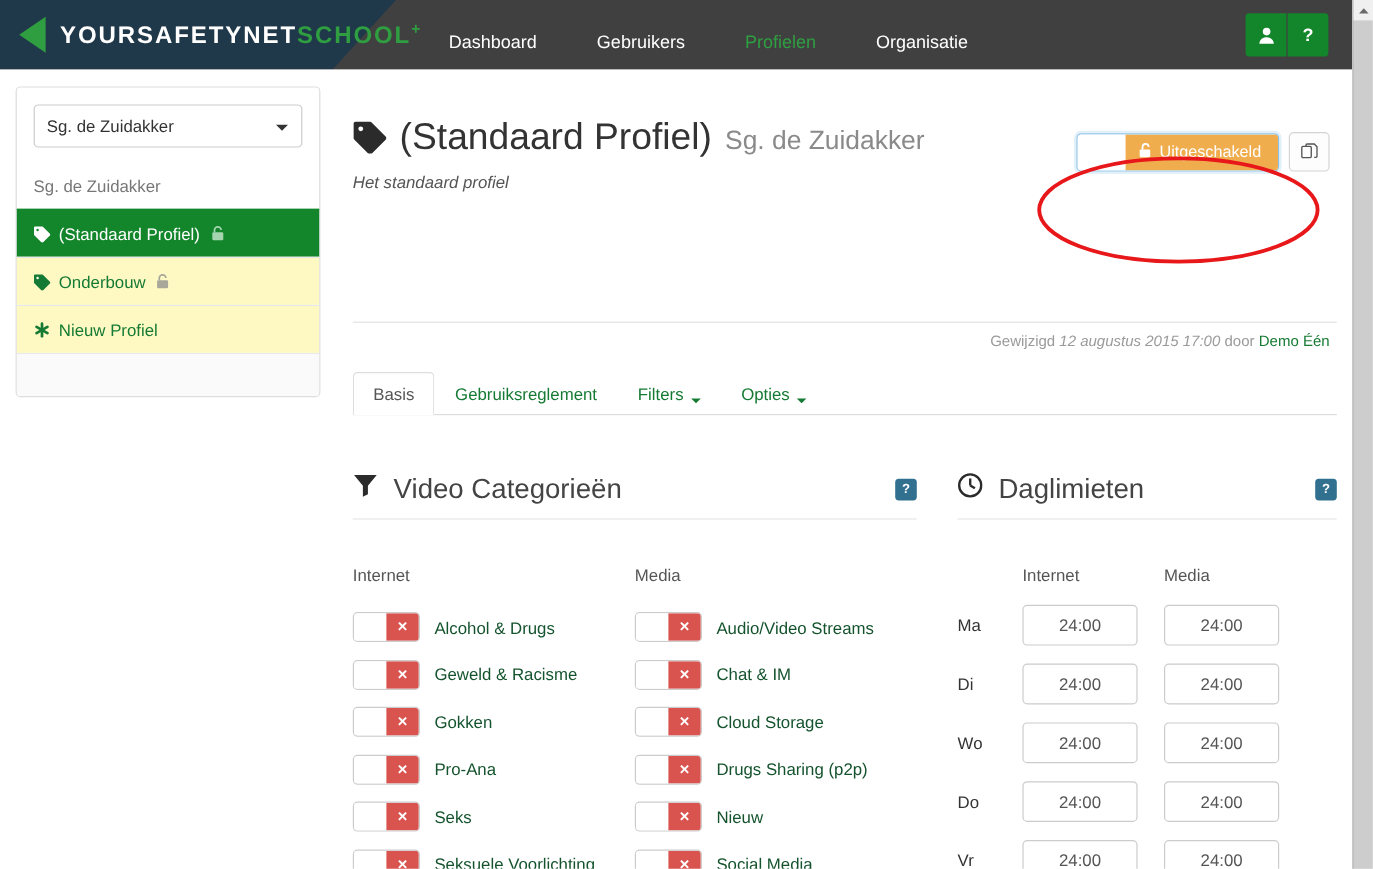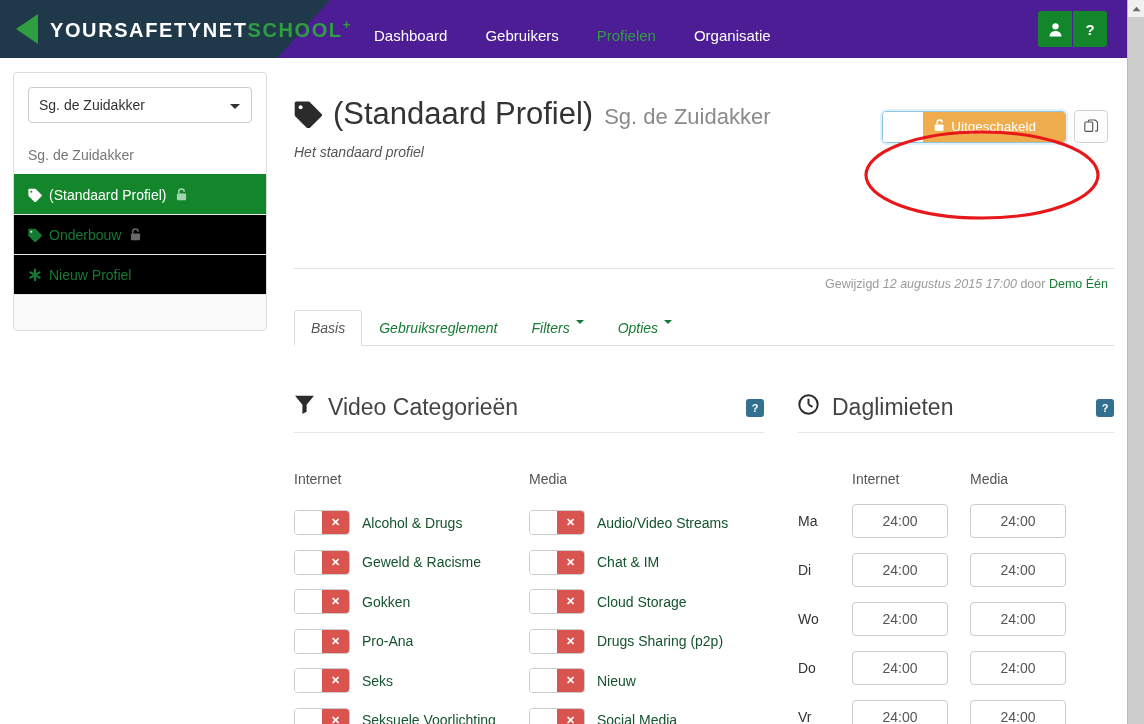--- a/index.html
+++ b/index.html
@@ -38,21 +38,21 @@
     position: absolute; top: 0; left: 0;
     width: 1127px; height: 724px;
     background: #ffffff;
     overflow: hidden;
   }
 
   
   #navbar {
     position: relative;
     height: 58px;
-    background: #4c1d95;
+    background: #404040;
     overflow: hidden;
   }
   #navbar .nav-dark-wedge {
     position: absolute; top: 0; left: 0;
     width: 330px; height: 58px;
     background: #20394a;
     clip-path: polygon(0 0, 100% 0, 84% 100%, 0 100%);
   }
   #navbar .nav-inner {
     position: relative;
@@ -77,21 +77,21 @@
     white-space: nowrap;
   }
   .brand-text .b1 { color: #ffffff; }
   .brand-text .b2 { color: #2f9e41; }
   .brand-text .b3 { color: #2f9e41; font-size: 13px; vertical-align: super; }
 
   .nav-links {
     position: absolute; left: 355px; top: 0;
     height: 72px;
     display: flex; align-items: center;
-    gap: 0;
+    gap: 12px;
   }
   .nav-link {
     color: #ffffff;
     font-size: 15px;
     text-decoration: none;
     padding: 0 19px;
     line-height: 58px;
     cursor: pointer;
     white-space: nowrap;
   }
@@ -157,21 +157,21 @@
   }
   .sb-item {
     display: flex; align-items: center;
     gap: 7px;
     height: 40px;
     padding: 0 14px;
     border-top: 1px solid #e8e8e8;
     font-size: 14px;
     color: #157a33;
     cursor: pointer;
-    background: #000000;
+    background: #fef9c3;
   }
   .sb-item.active {
     background: #13862b;
     color: #ffffff;
     border-top-color: #13862b;
   }
   .sb-item .ic { display: inline-flex; align-items: center; }
   .sb-item .lock { margin-left: 2px; opacity: .75; display:inline-flex; }
   .sb-item.active .lock { opacity: .85; }
   .sb-footer {
@@ -228,21 +228,21 @@
   }
   .switch .sw-off {
     width: 40px;
     background: #ffffff;
   }
   .switch .sw-on {
     background: #f0ad4e;
     color: #ffffff;
     font-size: 13.5px;
     display: flex; align-items: center; gap: 6px;
-    padding: 0 29px 0 11px;
+    padding: 0 14px 0 11px;
     white-space: nowrap;
   }
   .btn-clone {
     width: 34px; height: 33px;
     border: 1px solid #d4d4d4;
     border-radius: 4px;
     background: #fdfdfd;
     display: flex; align-items: center; justify-content: center;
     cursor: pointer;
   }
@@ -271,23 +271,22 @@
     height: 39px;
   }
   .tab {
     font-size: 14px;
     color: #157a33;
     padding: 9px 16px;
     cursor: pointer;
     border: 1px solid transparent;
     border-radius: 4px 4px 0 0;
     margin-bottom: -1px;
-    display: flex; align-items: flex-start; gap: 6px;
+    display: flex; align-items: flex-end; gap: 6px;
     white-space: nowrap;
-    font-style: italic;
   }
   .tab.active {
     background: #ffffff;
     border-color: #dddddd #dddddd #ffffff;
     color: #555555;
   }
   .tab .caret-dn {
     width: 0; height: 0;
     border-left: 4px solid transparent;
     border-right: 4px solid transparent;

